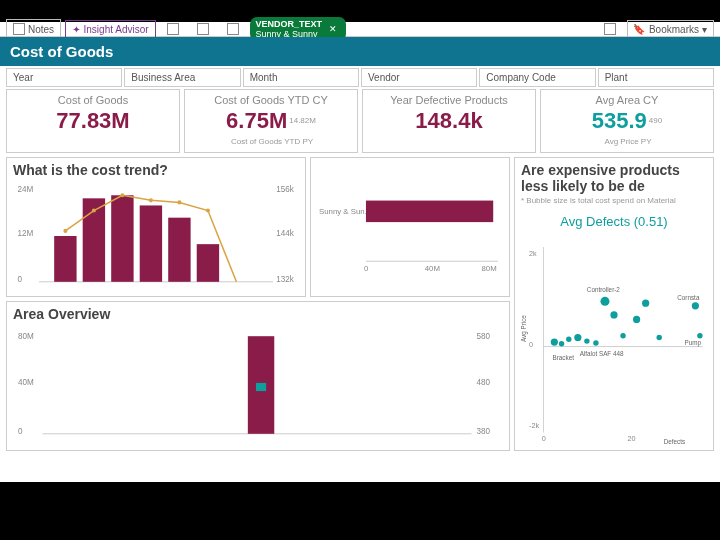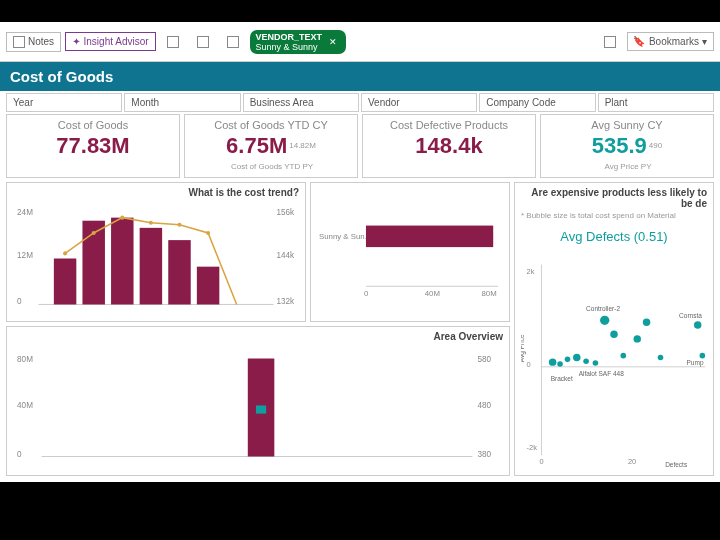--- a/index.html
+++ b/index.html
@@ -1,38 +1,38 @@
 <!DOCTYPE html>
 <html><head>
 <meta charset="utf-8">
 <style>
   * { box-sizing: border-box; margin: 0; padding: 0; }
   body { font-family: Arial, sans-serif; font-size: 11px; background: #000; width: 720px; height: 540px; overflow: hidden; }
   .app { background: #fff; margin: 22px 0 0 0; height: 460px; display: flex; flex-direction: column; }
-  .toolbar { display: flex; align-items: center; height: 40px; border-bottom: 1px solid #ccc; padding: 6px 6px; gap: 4px; font-size: 10px; color: #555; }
+  .toolbar { display: flex; align-items: center; height: 15px; border-bottom: 1px solid #ccc; padding: 6px 6px; gap: 4px; font-size: 10px; color: #555; }
   .tbtn { display: flex; align-items: center; gap: 3px; padding: 3px 6px; border: 1px solid transparent; cursor: pointer; }
   .tbtn.bordered { border: 1px solid #bbb; }
   .tbtn.advisor { border: 1px solid #7a3a8f; color: #7a3a8f; }
   .chip { background: #0a7a3a; color: #fff; padding: 2px 6px; display: flex; align-items: center; gap: 4px; font-size: 9px; border-radius: 7px; }
   .chip .x { cursor: pointer; padding: 0 3px; }
   .ticon { width: 12px; height: 12px; display: inline-block; border: 1px solid #888; }
   .spacer { flex: 1; }
   .titlebar { background: #0e7490; color: #fff; font-size: 15px; font-weight: 600; padding: 6px 10px; }
   .filters { display: flex; gap: 2px; padding: 2px 6px; }
   .fcell { flex: 1; border: 1px solid #ccc; padding: 3px 6px; font-size: 10px; color: #555; background: #fff; cursor: pointer; }
   .kpis { display: flex; gap: 4px; padding: 0 6px 4px 6px; }
   .kpi { flex: 1; border: 1px solid #ccc; text-align: center; padding: 4px 2px 6px 2px; }
   .kpi .lbl { font-size: 11px; color: #888; margin-bottom: 2px; }
   .kpi .val { font-size: 22px; font-weight: 600; }
   .kpi.maroon .val { color: #8a1c4a; }
   .kpi.teal .val { color: #0e9e9e; margin-top: 26px; }
   .kpi .sub { font-size: 8px; color: #999; display: inline-block; margin-left: 2px; vertical-align: super; }
   .grid { display: grid; grid-template-columns: 300px 200px 1fr; grid-template-rows: 140px 150px; gap: 4px; padding: 0 6px 6px 6px; flex: 1; }
   .panel { border: 1px solid #ccc; padding: 4px 6px; display: flex; flex-direction: column; overflow: hidden; }
-  .panel .pt { font-size: 10px; font-weight: 700; color: #444; margin-bottom: 2px; text-align: right; }
+  .panel .pt { font-size: 14px; font-weight: 700; color: #444; margin-bottom: 2px; }
   .panel .sub { font-size: 8px; color: #999; }
   .p-trend { grid-column: 1; grid-row: 1; }
   .p-top10 { grid-column: 2; grid-row: 1; }
   .p-scatter { grid-column: 3; grid-row: 1 / span 2; }
   .p-overview { grid-column: 1 / span 2; grid-row: 2; }
   svg { width: 100%; flex: 1; }
   .axis { stroke: #999; stroke-width: 0.5; }
   .tick { font-size: 8px; fill: #888; }
   .bar { fill: #8a1c4a; }
   .line { stroke: #d9a441; stroke-width: 1.5; fill: none; }
@@ -77,45 +77,45 @@
       <span>🔖</span>
       <span>Bookmarks</span>
       <span>▾</span>
     </div>
   </div>
 
   <div class="titlebar">Cost of Goods</div>
 
   <div class="filters">
     <div class="fcell">Year</div>
+    <div class="fcell">Business Area</div>
     <div class="fcell">Month</div>
-    <div class="fcell">Business Area</div>
     <div class="fcell">Vendor</div>
     <div class="fcell">Company Code</div>
     <div class="fcell">Plant</div>
   </div>
 
   <div class="kpis">
     <div class="kpi maroon">
       <div class="lbl">Cost of Goods</div>
       <div class="val">77.83M</div>
     </div>
     <div class="kpi maroon">
       <div class="lbl">Cost of Goods YTD CY</div>
       <div>
         <span class="val">6.75M</span><span class="sub">14.82M</span><br>
         <span class="sub" style="vertical-align:baseline">Cost of Goods YTD PY</span>
       </div>
     </div>
     <div class="kpi maroon">
-      <div class="lbl">Cost Defective Products</div>
+      <div class="lbl">Year Defective Products</div>
       <div class="val">148.4k</div>
     </div>
     <div class="kpi teal">
-      <div class="lbl">Avg Sunny CY</div>
+      <div class="lbl">Avg Area CY</div>
       <div>
         <span class="val">535.9</span><span class="sub">490</span><br>
         <span class="sub" style="vertical-align:baseline">Avg Price PY</span>
       </div>
     </div>
   </div>
 
   <div class="grid">
 
     <div class="panel p-trend">

